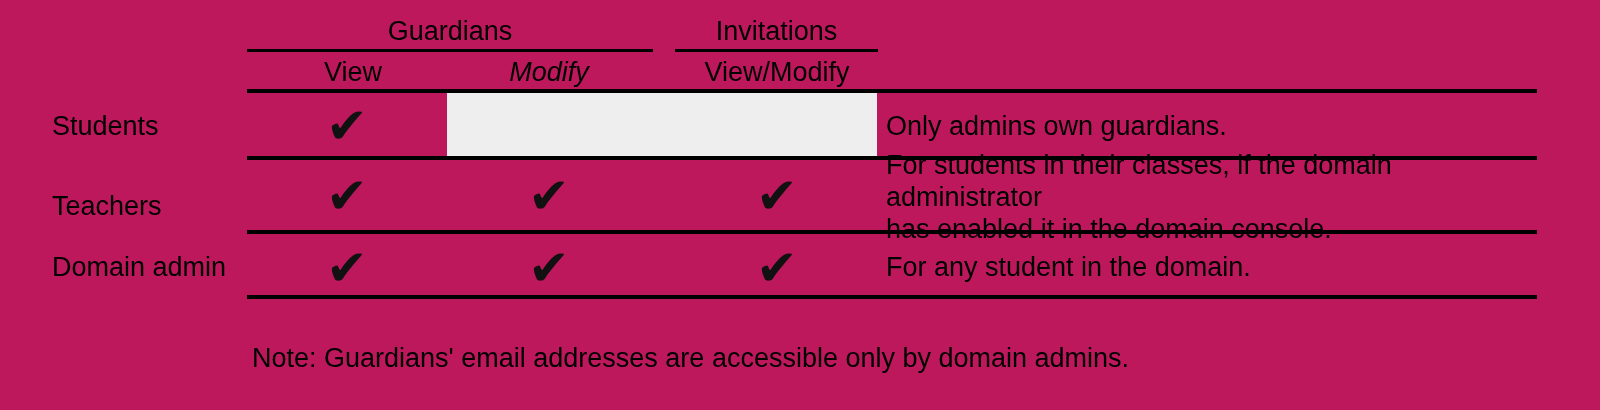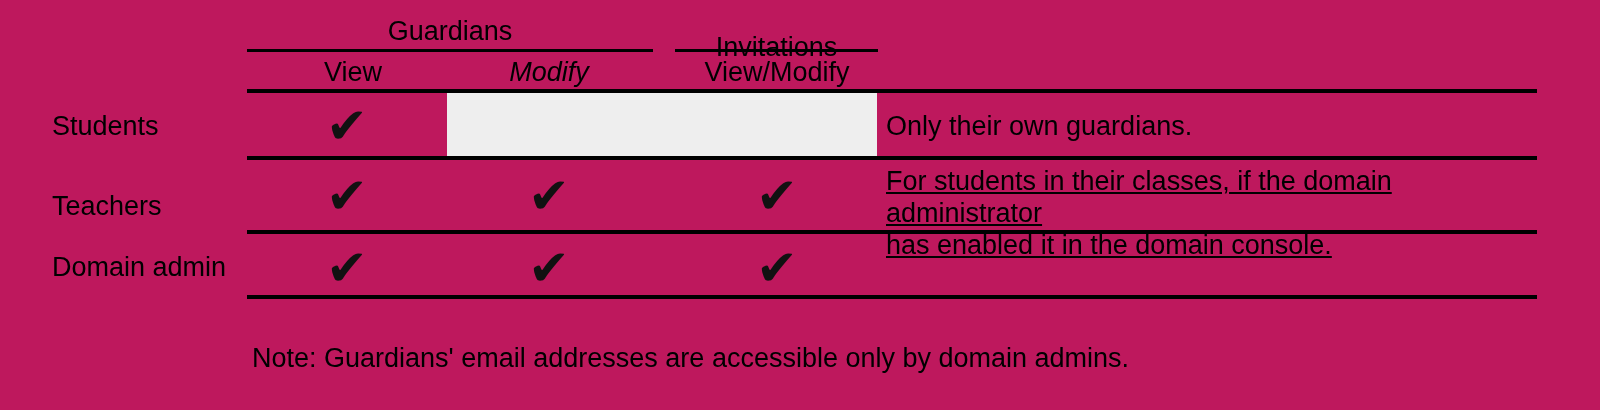--- a/index.html
+++ b/index.html
@@ -39,51 +39,54 @@
   }
   .note { position: absolute; left: 886px; width: 660px; }
   .footnote { position: absolute; white-space: nowrap; }
 </style>
 </head>
 <body>
 
 <div class="page">
 
   <div class="abs center group-label" style="left:247px; top:15px; width:406px;">Guardians</div>
-  <div class="abs center group-label" style="left:675px; top:15px; width:203px;margin-top:16px;">Invitations</div>
+  <div class="abs center group-label" style="left:675px; top:15px; width:203px;">Invitations</div>
 
   <div class="rule rule-thin" style="left:247px; top:49px; width:406px;"></div>
   <div class="rule rule-thin" style="left:675px; top:49px; width:203px;"></div>
 
   <div class="abs center col-label" style="left:253px; top:56px; width:200px;">View</div>
   <div class="abs center col-label" style="left:449px; top:56px; width:200px;font-style:italic;">Modify</div>
   <div class="abs center col-label" style="left:677px; top:56px; width:200px;">View/Modify</div>
 
   <div class="rule" style="left:247px; top:89px; width:1290px;"></div>
   <div class="rule" style="left:247px; top:156px; width:1290px;"></div>
   <div class="rule" style="left:247px; top:230px; width:1290px;"></div>
   <div class="rule" style="left:247px; top:295px; width:1290px;"></div>
 
   <div class="disabled-overlay" style="left:447px; top:93px; width:430px; height:63px;"></div>
 
   <div class="abs row-label" style="left:52px; top:110px;">Students</div>
   <div class="check" style="left:247px; top:101px;">✔</div>
   <div class="note" style="top:110px;">
-    <div>Only their own guardians.</div>
+    <div>Only admins own guardians.</div>
   </div>
 
   <div class="abs row-label" style="left:52px; top:190px;">Teachers</div>
   <div class="check" style="left:247px; top:171px;">✔</div>
   <div class="check" style="left:449px; top:171px;">✔</div>
   <div class="check" style="left:677px; top:171px;">✔</div>
-  <div class="note" style="top:165px;text-decoration:underline;">
+  <div class="note" style="top:149px;">
     <div>For students in their classes, if the domain administrator</div>
     <div>has enabled it in the domain console.</div>
   </div>
 
   <div class="abs row-label" style="left:52px; top:251px;">Domain admin</div>
   <div class="check" style="left:247px; top:243px;">✔</div>
   <div class="check" style="left:449px; top:243px;">✔</div>
   <div class="check" style="left:677px; top:243px;">✔</div>
+  <div class="note" style="top:251px;">
+    <div>For any student in the domain.</div>
+  </div>
 
   <div class="footnote" style="left:252px; top:342px;">Note: Guardians' email addresses are accessible only by domain admins.</div>
 
 </div>
 
 </body></html>

